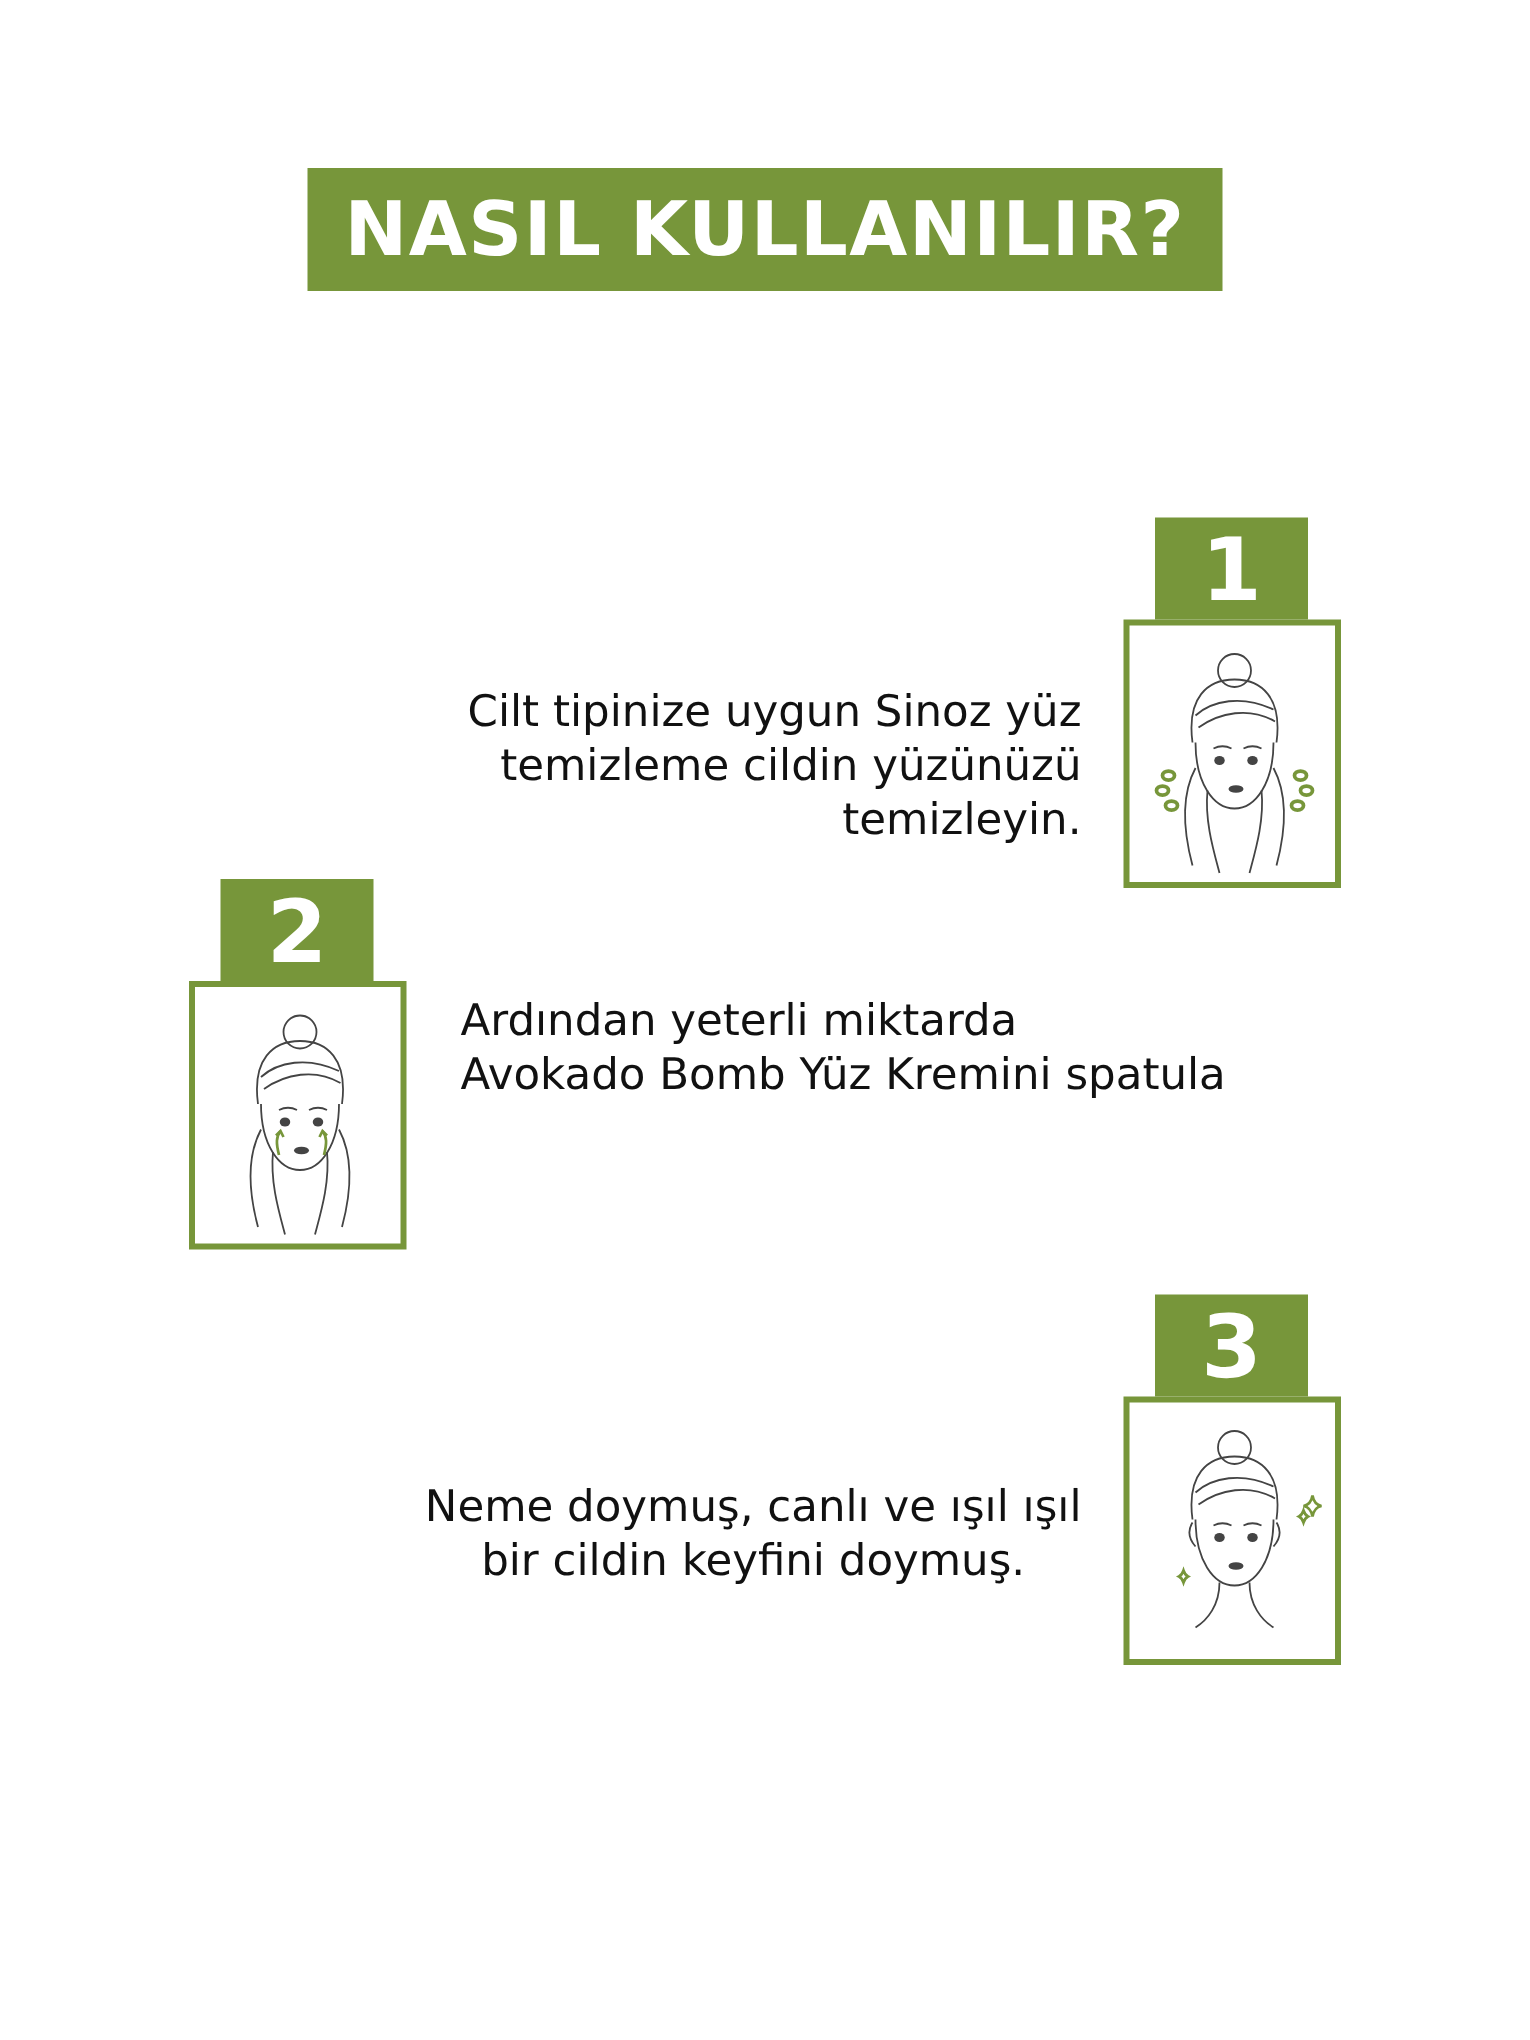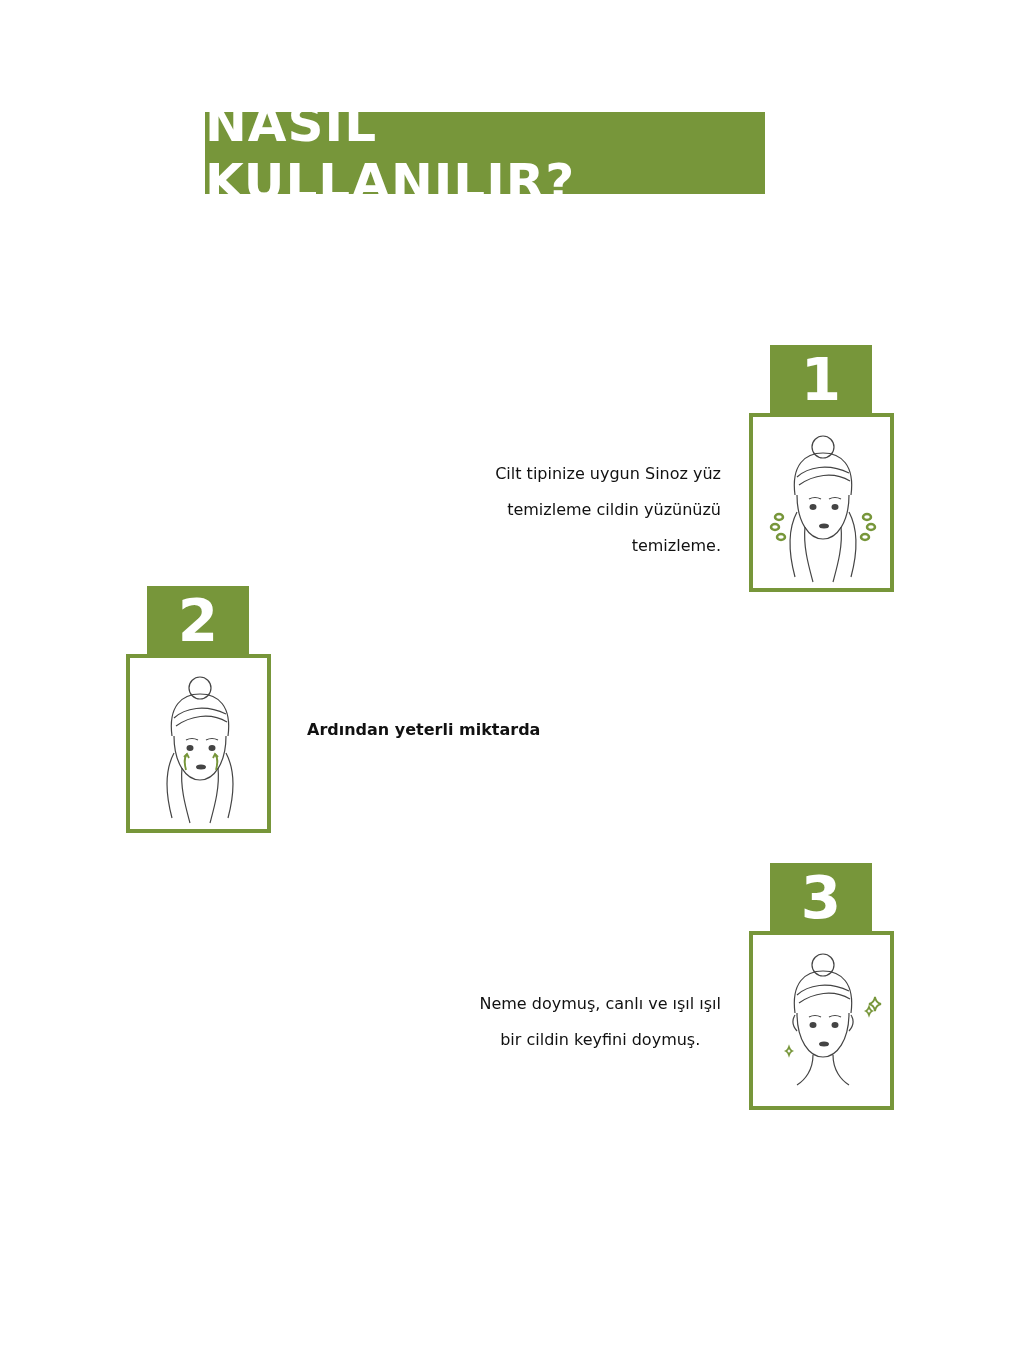--- a/index.html
+++ b/index.html
@@ -1,23 +1,23 @@
 <!DOCTYPE html>
 <html><head>
 <meta charset="utf-8">
 <style>
   html,body{margin:0;padding:0;}
   body{width:1020px;height:1360px;background:#fff;position:relative;overflow:hidden;font-family:"DejaVu Sans","Liberation Sans",sans-serif;color:#111;}
-  .title-bar{position:absolute;left:205px;top:112px;width:560px;height:82px;background:#77963a;display:flex;align-items:center;justify-content:center;}
+  .title-bar{position:absolute;left:205px;top:112px;width:610px;height:82px;background:#77963a;display:flex;align-items:center;justify-content:center;}
   .title-bar span{color:#fff;font-family:"DejaVu Sans",sans-serif;font-weight:bold;font-size:50px;letter-spacing:1px;}
   .card{position:absolute;width:145px;}
   .tab{position:absolute;left:21px;top:0;width:102px;height:70px;background:#77963a;display:flex;align-items:center;justify-content:center;color:#fff;font-weight:bold;font-size:58px;font-family:"DejaVu Sans",sans-serif;}
   .box{position:absolute;left:0;top:68px;width:137px;height:171px;border:4px solid #77963a;background:#fff;}
   .box svg{position:absolute;left:0;top:0;width:137px;height:171px;}
-  .step-text{position:absolute;font-size:16px;line-height:36px;font-family:"DejaVu Sans",sans-serif;}
+  .step-text{position:absolute;font-size:29px;line-height:36px;font-family:"DejaVu Sans",sans-serif;}
   .right{text-align:right;}
   .left{text-align:left;}
   .step-text div{white-space:nowrap;}
 </style>
 </head>
 <body>
 
 <div class="title-bar">
   <span>NASIL KULLANILIR?</span>
 </div>
@@ -51,21 +51,21 @@
         <ellipse cx="114" cy="100" rx="4" ry="3"></ellipse>
           <ellipse cx="118" cy="110" rx="4" ry="3"></ellipse>
           <ellipse cx="112" cy="120" rx="4" ry="3"></ellipse>
       </g>
     </svg>
   </div>
 </div>
 <div class="step-text right" style="right:299px;top:456px;">
   <div>Cilt tipinize uygun Sinoz yüz</div>
   <div>temizleme cildin yüzünüzü</div>
-  <div>temizleme.</div>
+  <div>temizleyin.</div>
 </div>
 
 <div class="card" style="left:126px;top:586px;height:248px;">
   <div class="tab">2</div>
   <div class="box">
     <svg viewBox="0 0 137 171">
       <g fill="none" stroke="#444" stroke-width="1.2">
         <circle cx="70" cy="30" r="11"></circle>
         <path d="M42 78 C38 48 52 36 70 36 C88 36 102 48 98 78"></path>
         <path d="M44 60 C55 50 75 46 96 56"></path>
@@ -85,22 +85,23 @@
         </g>
       <g fill="none" stroke="#77963a" stroke-width="1.8">
         <path d="M56 112 C54 104 54 100 57 96"></path>
           <path d="M54 99 l3 -3 l2 4"></path>
         <path d="M86 112 C88 104 88 100 85 96"></path>
           <path d="M88 99 l-3 -3 l-2 4"></path>
       </g>
     </svg>
   </div>
 </div>
-<div class="step-text left" style="left:307px;top:712px;font-weight:bold;">
+<div class="step-text left" style="left:307px;top:662px;">
   <div>Ardından yeterli miktarda</div>
+  <div>Avokado Bomb Yüz Kremini spatula</div>
 </div>
 
 <div class="card" style="left:749px;top:863px;height:248px;">
   <div class="tab">3</div>
   <div class="box">
     <svg viewBox="0 0 137 171">
       <g fill="none" stroke="#444" stroke-width="1.2">
         <circle cx="70" cy="30" r="11"></circle>
         <path d="M42 78 C38 48 52 36 70 36 C88 36 102 48 98 78"></path>
         <path d="M44 60 C55 50 75 46 96 56"></path>

